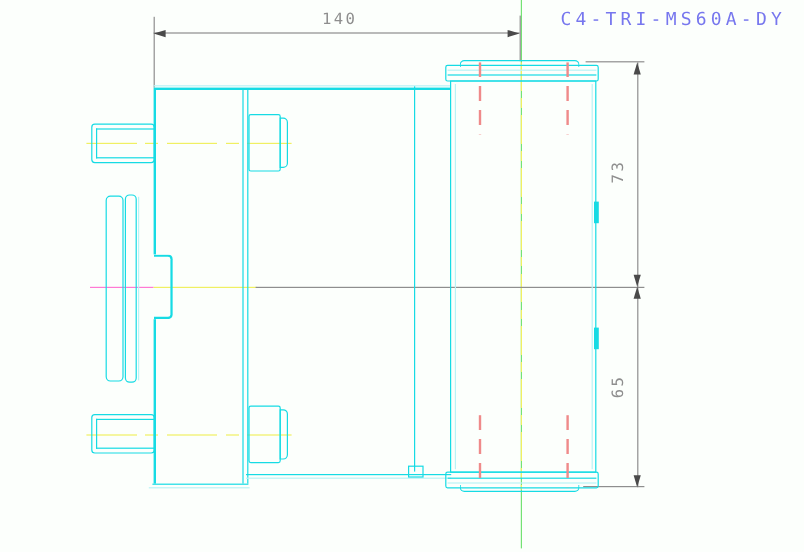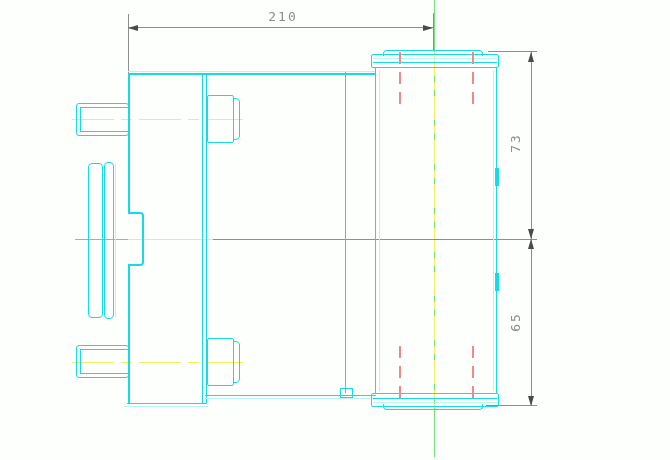--- a/index.html
+++ b/index.html
@@ -48,21 +48,21 @@
   <div class="e cl-h" style="left:72px;top:362px;width:171px;"></div>
   <div class="e" style="left:75px;top:239px;width:53px;height:1px;background:var(--highlight);"></div>
   <div class="e" style="left:128px;top:239px;width:86px;height:1px;background:var(--centerline);"></div>
   <div class="e dim" style="left:213px;top:239px;width:324px;height:1px;"></div>
 
   <div class="e dim" style="left:128px;top:27px;width:305px;height:1px;"></div>
   <div class="e dim" style="left:128px;top:14px;width:1px;height:59px;"></div>
   <div class="e dim" style="left:433px;top:13px;width:1px;height:38px;"></div>
   <div class="e arr left" style="left:128px;top:25px;"></div>
   <div class="e arr right" style="left:423px;top:25px;"></div>
-  <div class="e dimtext" style="left:257px;top:9px;width:52px;">210</div>
+  <div class="e dimtext" style="left:257px;top:9px;width:52px;">140</div>
 
   <div class="e dim" style="left:488px;top:51px;width:49px;height:1px;"></div>
   <div class="e dim" style="left:486px;top:405px;width:51px;height:1px;"></div>
   <div class="e dim" style="left:531px;top:52px;width:1px;height:354px;"></div>
   <div class="e arr up" style="left:528px;top:52px;"></div>
   <div class="e arr down" style="left:528px;top:229px;"></div>
   <div class="e arr up" style="left:528px;top:239px;"></div>
   <div class="e arr down" style="left:528px;top:396px;"></div>
   <div class="e dimtext rot" style="left:498px;top:133px;width:40px;height:20px;">73</div>
   <div class="e dimtext rot" style="left:498px;top:312px;width:40px;height:20px;">65</div>
@@ -107,14 +107,15 @@
   <div class="e cyl" style="left:373px;top:402px;width:124px;height:1px;"></div>
   <div class="e" style="left:383px;top:404px;width:100px;height:6px;box-sizing:border-box;border-bottom:1.5px solid var(--outline);border-left:1.5px solid var(--outline);border-right:1.5px solid var(--outline);border-radius:0 0 4px 4px;"></div>
   <div class="e cy" style="left:495px;top:168px;width:4px;height:18px;"></div>
   <div class="e cy" style="left:495px;top:273px;width:4px;height:18px;"></div>
 
   <div class="e hid" style="left:399px;top:52px;height:60px;"></div>
   <div class="e hid" style="left:472px;top:52px;height:60px;"></div>
   <div class="e hid" style="left:399px;top:346px;height:60px;"></div>
   <div class="e hid" style="left:472px;top:346px;height:60px;"></div>
 
+  <div class="e" id="title" style="left:467px;top:7px;">C4-TRI-MS60A-DY</div>
 
 </div>
 
 </body></html>

